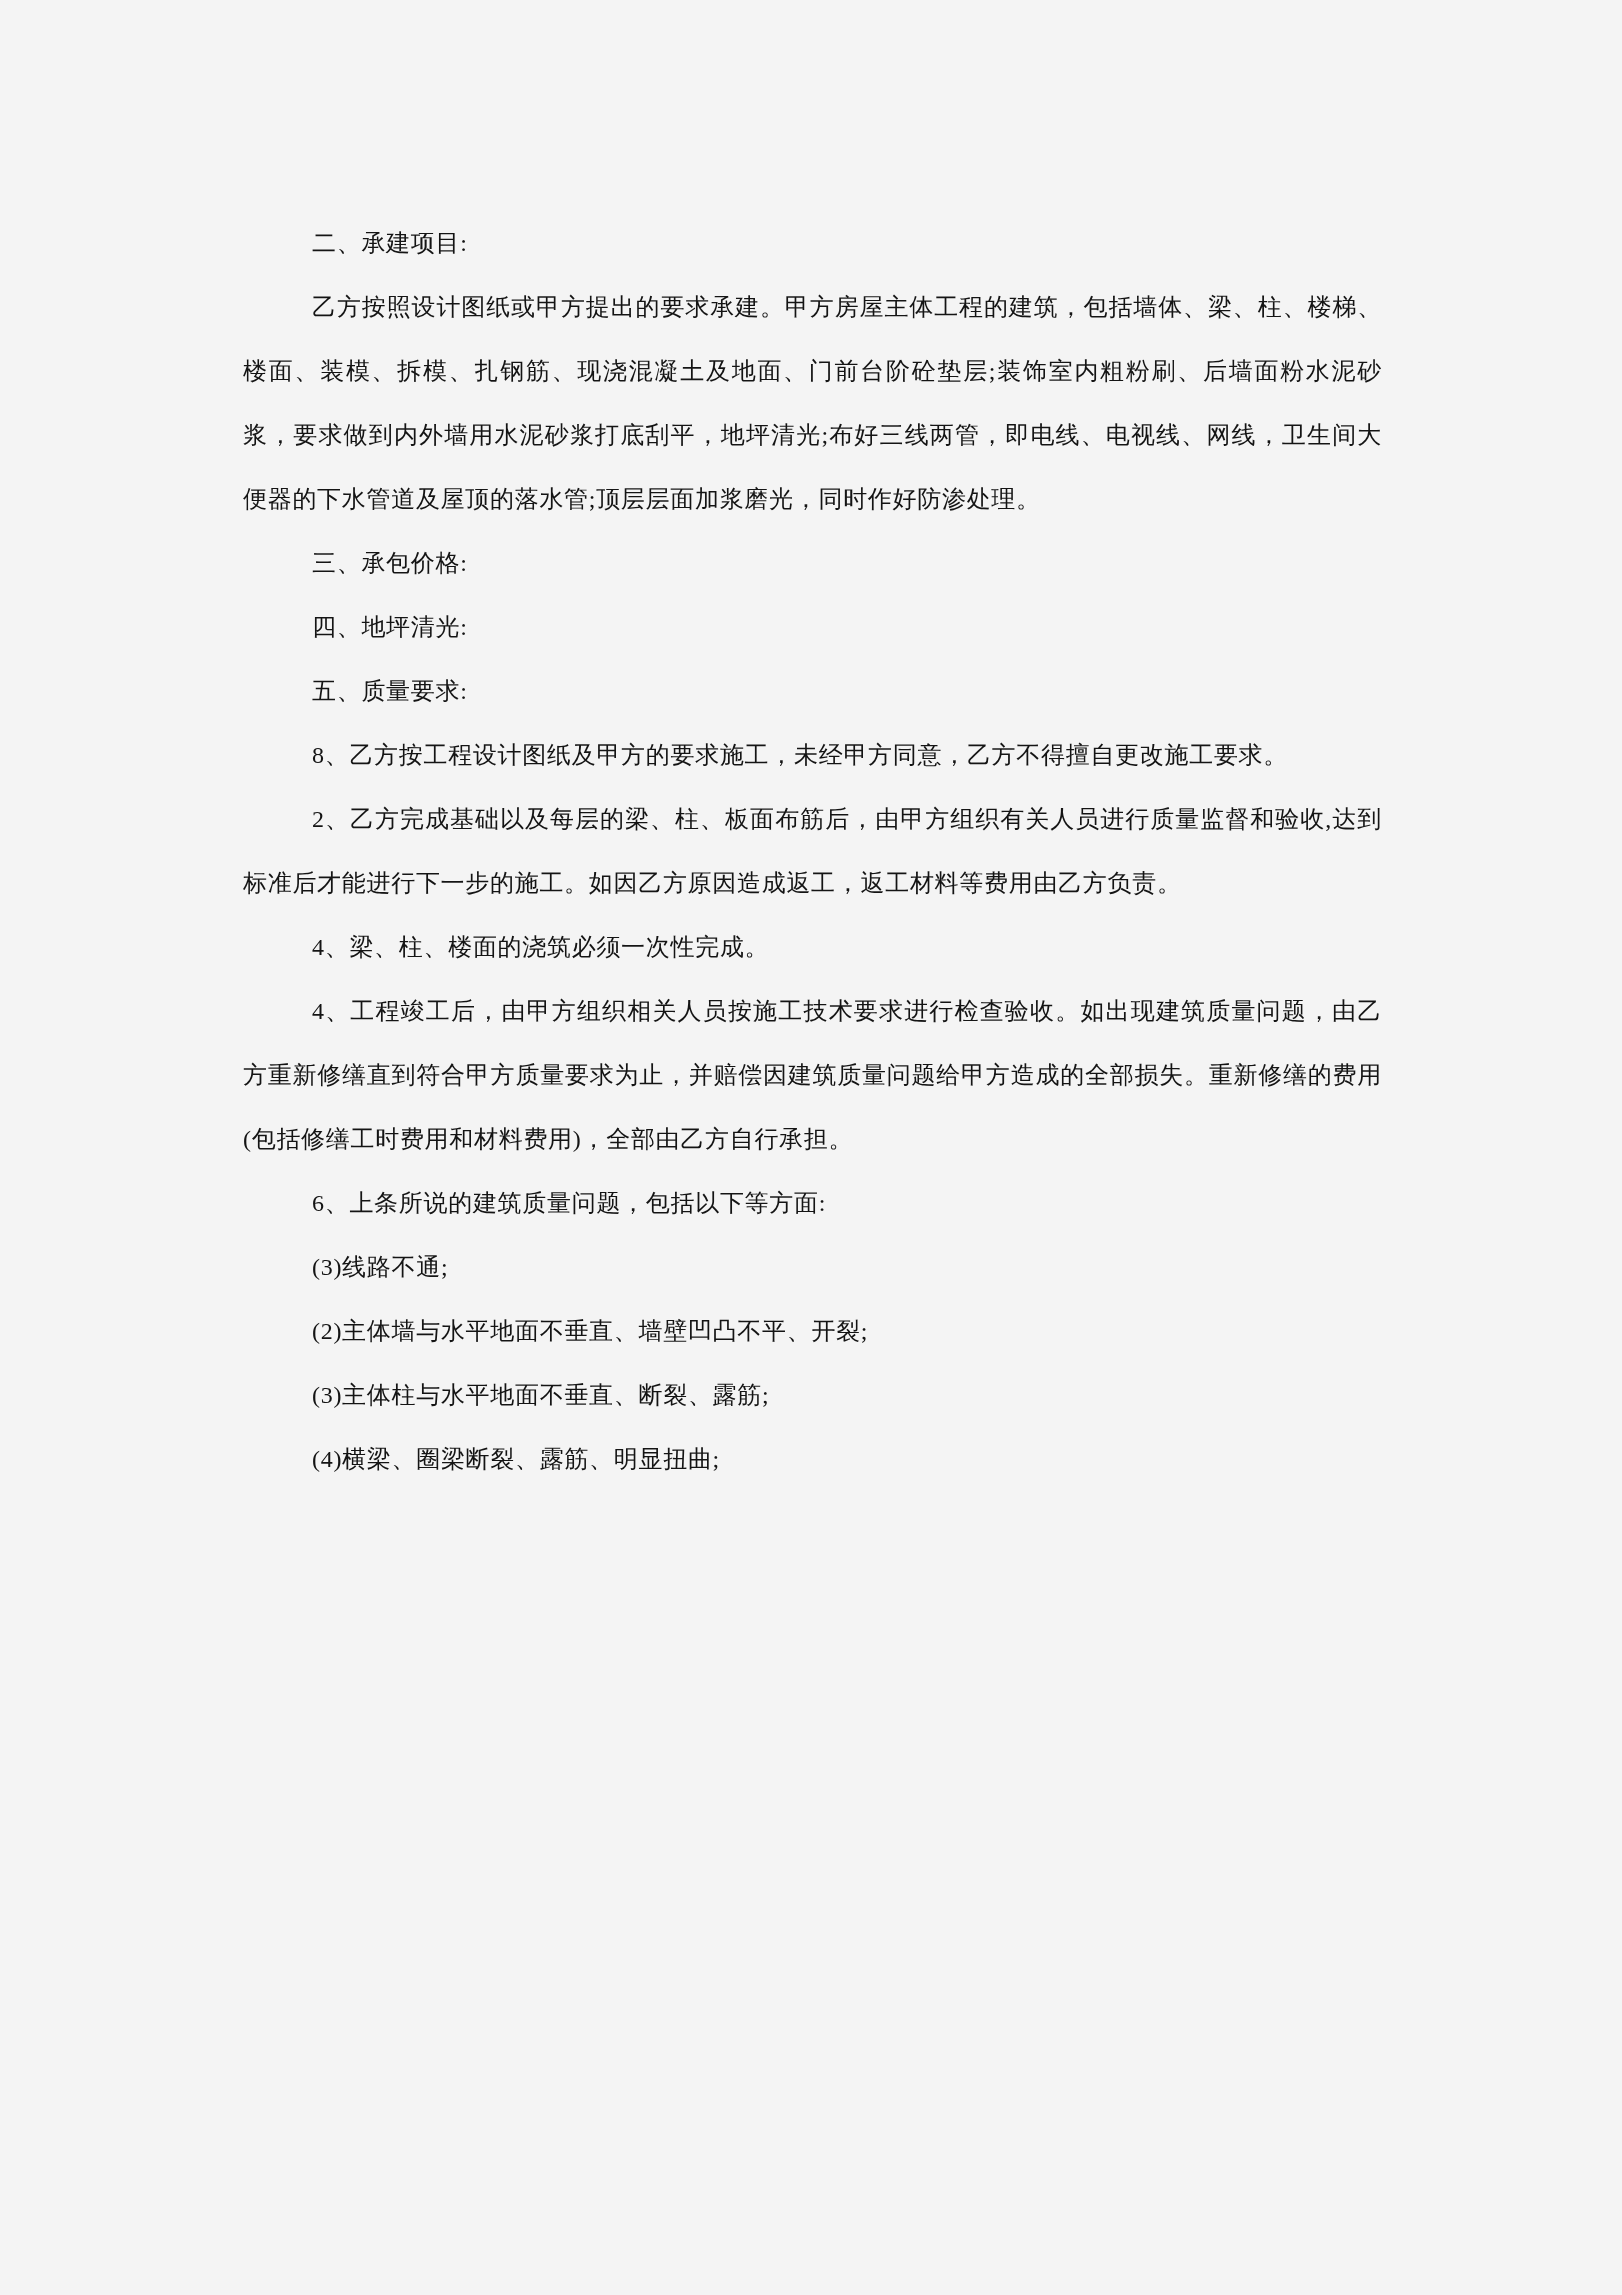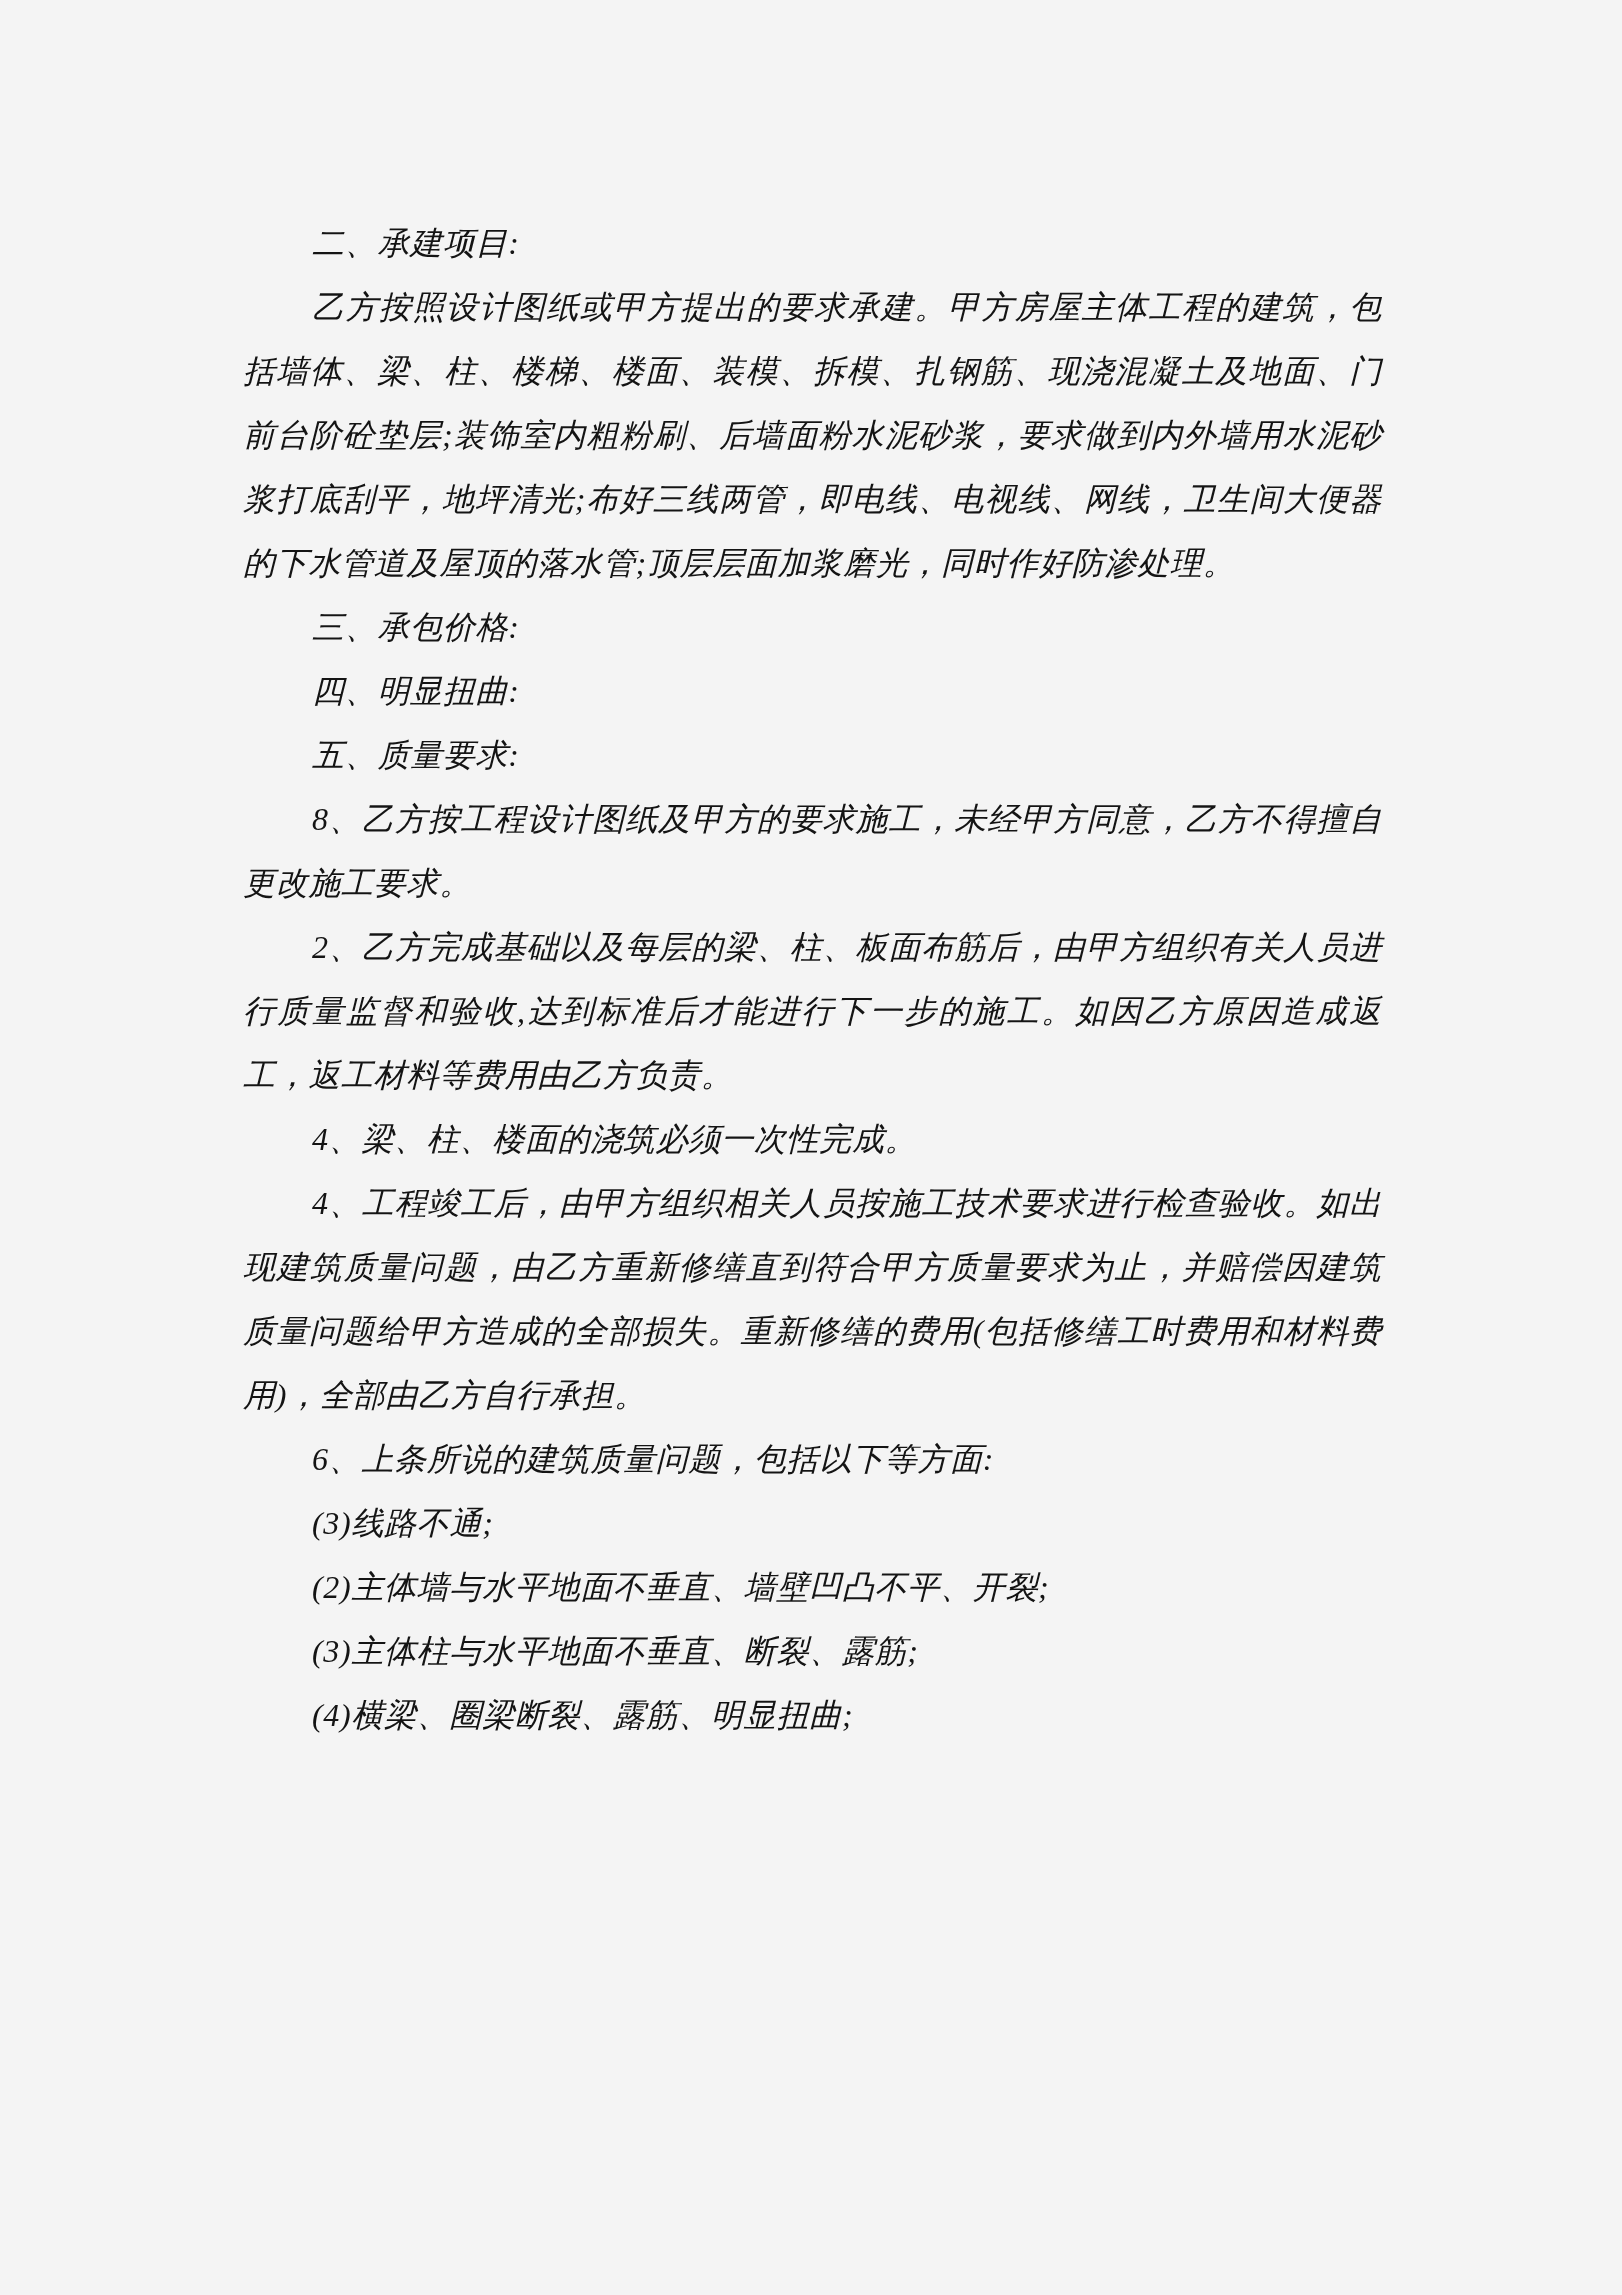--- a/index.html
+++ b/index.html
@@ -16,38 +16,37 @@
   }
   .doc {
     position: absolute;
     left: 243px;
     top: 211px;
     width: 1139px;
   }
   .doc p {
     margin: 0;
     padding: 0;
-    font-size: 32px;
+    font-size: 24px;
     line-height: 64px;
     color: #141414;
     text-align: justify;
     text-indent: 69px;
     letter-spacing: 0.7px;
     word-break: break-all;
-    font-style: italic;
   }
 </style>
 </head>
 <body style="background: rgb(244, 244, 244);">
 
 <div class="doc">
   <p>二、承建项目:</p>
   <p>乙方按照设计图纸或甲方提出的要求承建。甲方房屋主体工程的建筑，包括墙体、梁、柱、楼梯、楼面、装模、拆模、扎钢筋、现浇混凝土及地面、门前台阶砼垫层;装饰室内粗粉刷、后墙面粉水泥砂浆，要求做到内外墙用水泥砂浆打底刮平，地坪清光;布好三线两管，即电线、电视线、网线，卫生间大便器的下水管道及屋顶的落水管;顶层层面加浆磨光，同时作好防渗处理。</p>
   <p>三、承包价格:</p>
-  <p>四、明显扭曲:</p>
+  <p>四、地坪清光:</p>
   <p>五、质量要求:</p>
   <p>8、乙方按工程设计图纸及甲方的要求施工，未经甲方同意，乙方不得擅自更改施工要求。</p>
   <p>2、乙方完成基础以及每层的梁、柱、板面布筋后，由甲方组织有关人员进行质量监督和验收,达到标准后才能进行下一步的施工。如因乙方原因造成返工，返工材料等费用由乙方负责。</p>
   <p>4、梁、柱、楼面的浇筑必须一次性完成。</p>
   <p>4、工程竣工后，由甲方组织相关人员按施工技术要求进行检查验收。如出现建筑质量问题，由乙方重新修缮直到符合甲方质量要求为止，并赔偿因建筑质量问题给甲方造成的全部损失。重新修缮的费用(包括修缮工时费用和材料费用)，全部由乙方自行承担。</p>
   <p>6、上条所说的建筑质量问题，包括以下等方面:</p>
   <p>(3)线路不通;</p>
   <p>(2)主体墙与水平地面不垂直、墙壁凹凸不平、开裂;</p>
   <p>(3)主体柱与水平地面不垂直、断裂、露筋;</p>
   <p>(4)横梁、圈梁断裂、露筋、明显扭曲;</p>

